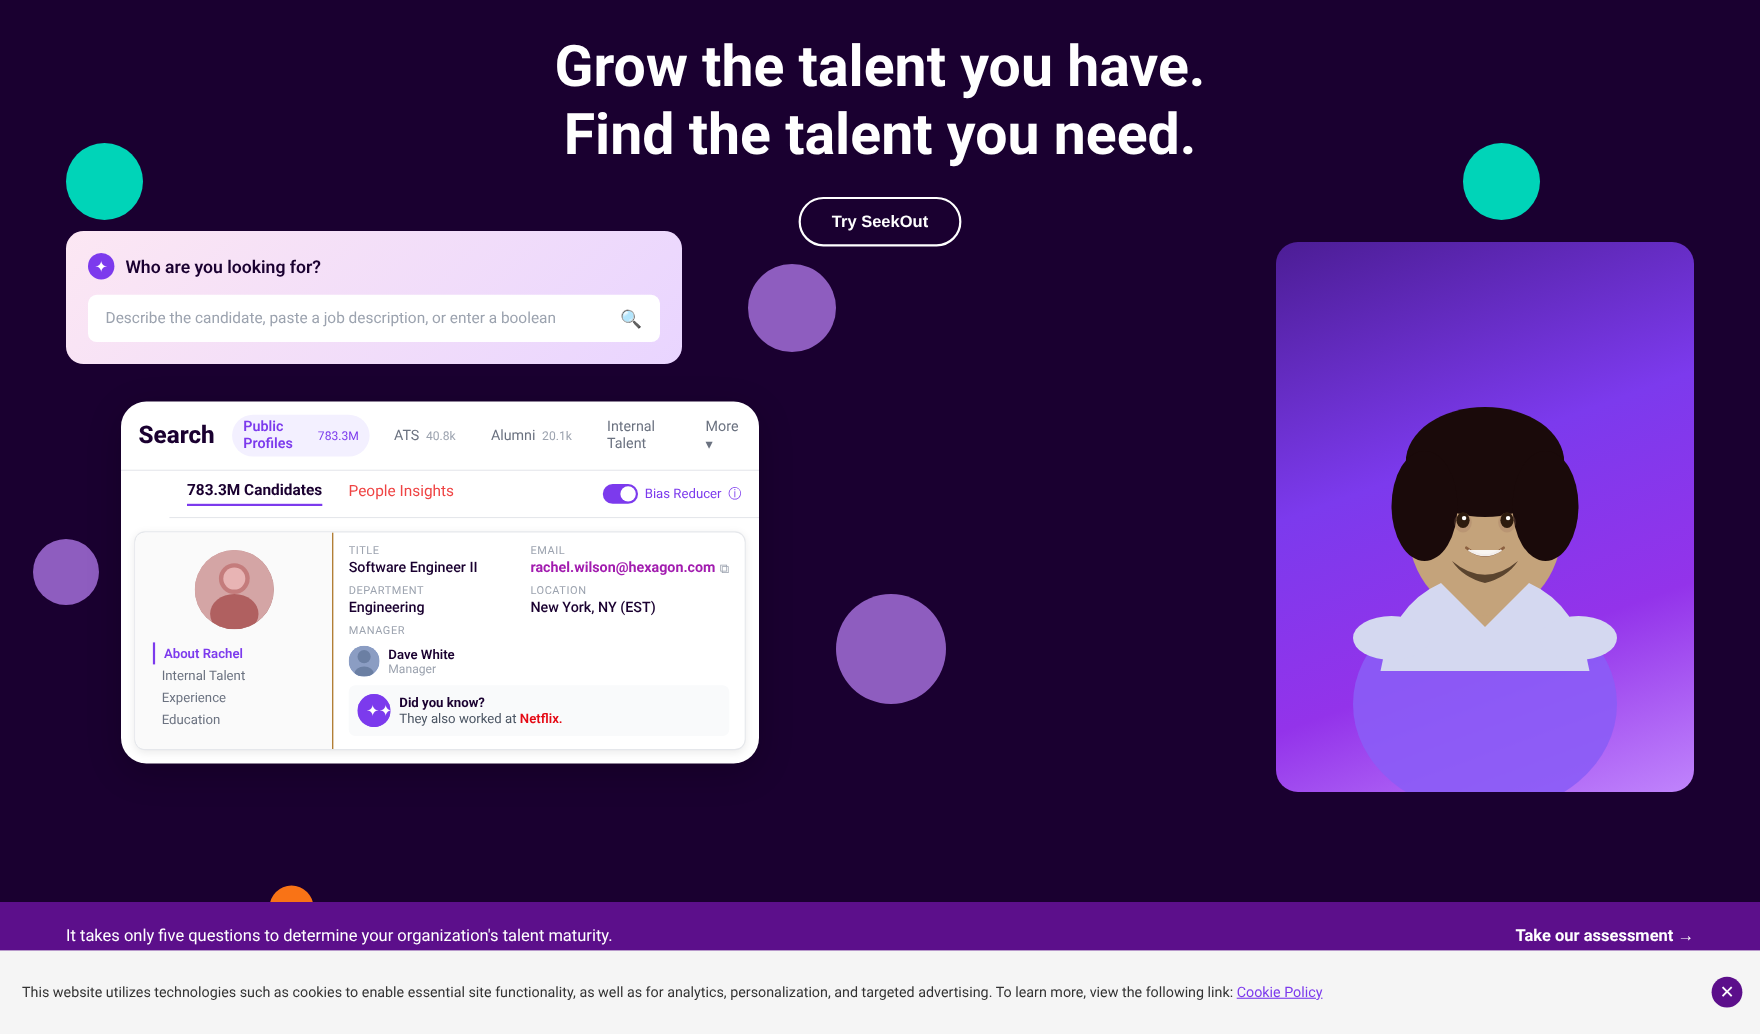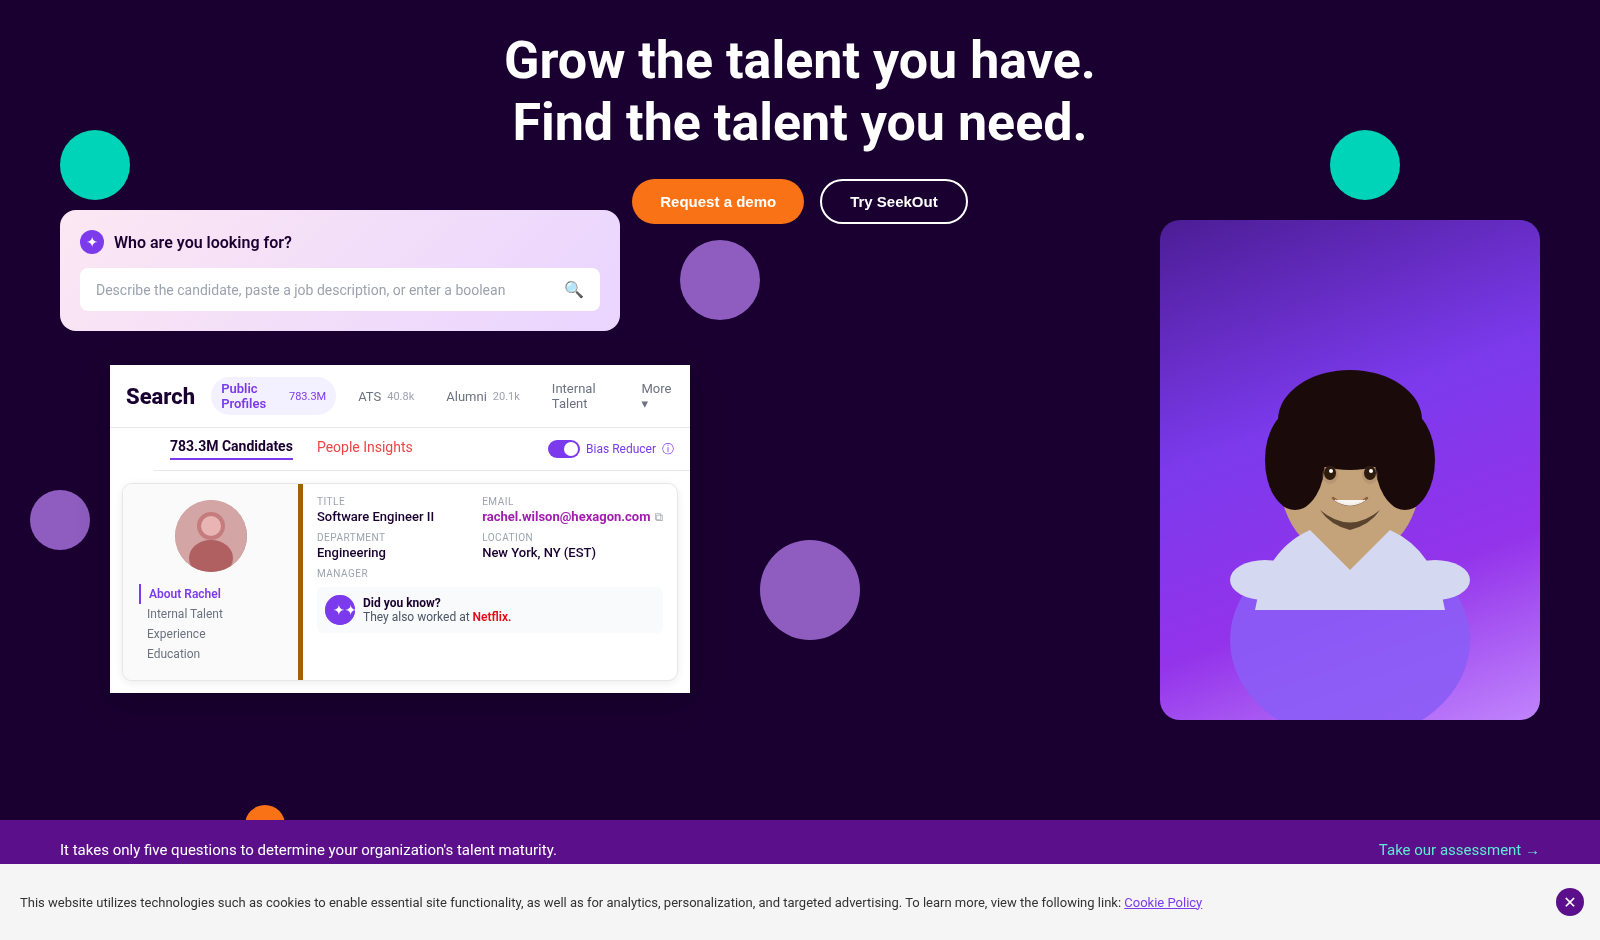--- a/index.html
+++ b/index.html
@@ -24,23 +24,23 @@
       justify-content: space-between;
       padding: 0 60px;
     }
 
     .bottom-banner-text {
       color: #fff;
       font-size: 15px;
     }
 
     .bottom-banner-link {
-      color: #5eead4;
+      color: #ffffff;
       font-size: 15px;
-      font-weight: 400;
+      font-weight: 700;
       text-decoration: none;
       cursor: pointer;
     }
 
     
     .cookie-bar {
       position: absolute;
       bottom: 0; left: 0; right: 0;
       height: 76px;
       background: #f5f5f5;
@@ -227,21 +227,21 @@
       font-size: 16px;
     }
 
     
     .results-panel {
       position: absolute;
       top: 365px;
       left: 110px;
       width: 580px;
       background: white;
-      border-radius: 0;
+      border-radius: 23px;
       box-shadow: 0 8px 32px rgba(0,0,0,0.2);
       overflow: hidden;
     }
 
     .results-tabs {
       display: flex;
       align-items: center;
       padding: 12px 16px;
       border-bottom: 1px solid #e5e7eb;
       gap: 12px;
@@ -355,21 +355,21 @@
     }
 
     .profile-left {
       display: flex;
       flex-direction: column;
       align-items: center;
       padding: 16px;
       background: #fafafa;
       width: 180px;
       min-width: 180px;
-      border-right: 5px solid #a16207;
+      border-right: 1px solid #a16207;
     }
 
     .profile-avatar {
       width: 72px;
       height: 72px;
       border-radius: 50%;
       background: linear-gradient(135deg, #a78bfa, #6d28d9);
       overflow: hidden;
       margin-bottom: 12px;
     }
@@ -544,21 +544,20 @@
 <div class="circle circle-teal-right"></div>
 <div class="circle circle-purple-mid"></div>
 <div class="circle circle-purple-left"></div>
 <div class="circle circle-purple-right"></div>
 <div class="circle circle-purple-bottom"></div>
 <div class="circle circle-orange-small"></div>
 
 <div class="hero-section">
   <h1 class="hero-title">Grow the talent you have. Find the talent you need.</h1>
   <div class="hero-buttons">
-    <button class="btn-demo">Request a demo</button>
     <button class="btn-try">Try SeekOut</button>
   </div>
 </div>
 
 <div class="search-widget">
   <div class="search-widget-header">
     <div class="search-icon-circle">✦</div>
     <span class="search-widget-title">Who are you looking for?</span>
   </div>
   <div class="search-input-box">
@@ -641,20 +640,35 @@
           <div class="field-label">Department</div>
           <div class="field-value">Engineering</div>
         </div>
         <div>
           <div class="field-label">Location</div>
           <div class="field-value">New York, NY (EST)</div>
         </div>
       </div>
 
       <div class="field-label" style="margin-top:8px;">Manager</div>
+      <div class="manager-row">
+        <div class="manager-avatar">
+          <div class="manager-avatar-inner">
+            <svg viewBox="0 0 28 28" width="28" height="28">
+              <circle cx="14" cy="14" r="14" fill="#8b9dc3"></circle>
+              <circle cx="14" cy="10" r="6" fill="#6b7fa3"></circle>
+              <ellipse cx="14" cy="26" rx="9" ry="7" fill="#6b7fa3"></ellipse>
+            </svg>
+          </div>
+        </div>
+        <div class="manager-info">
+          <div class="name">Dave White</div>
+          <div class="title">Manager</div>
+        </div>
+      </div>
 
       <div class="did-you-know">
         <div class="dyk-icon">
           <svg viewBox="0 0 30 30" width="30" height="30">
             <circle cx="15" cy="15" r="15" fill="#7c3aed"></circle>
             <text x="8" y="20" font-size="14" fill="white">✦✦</text>
           </svg>
         </div>
         <div class="dyk-text">
           <strong>Did you know?</strong><br>

